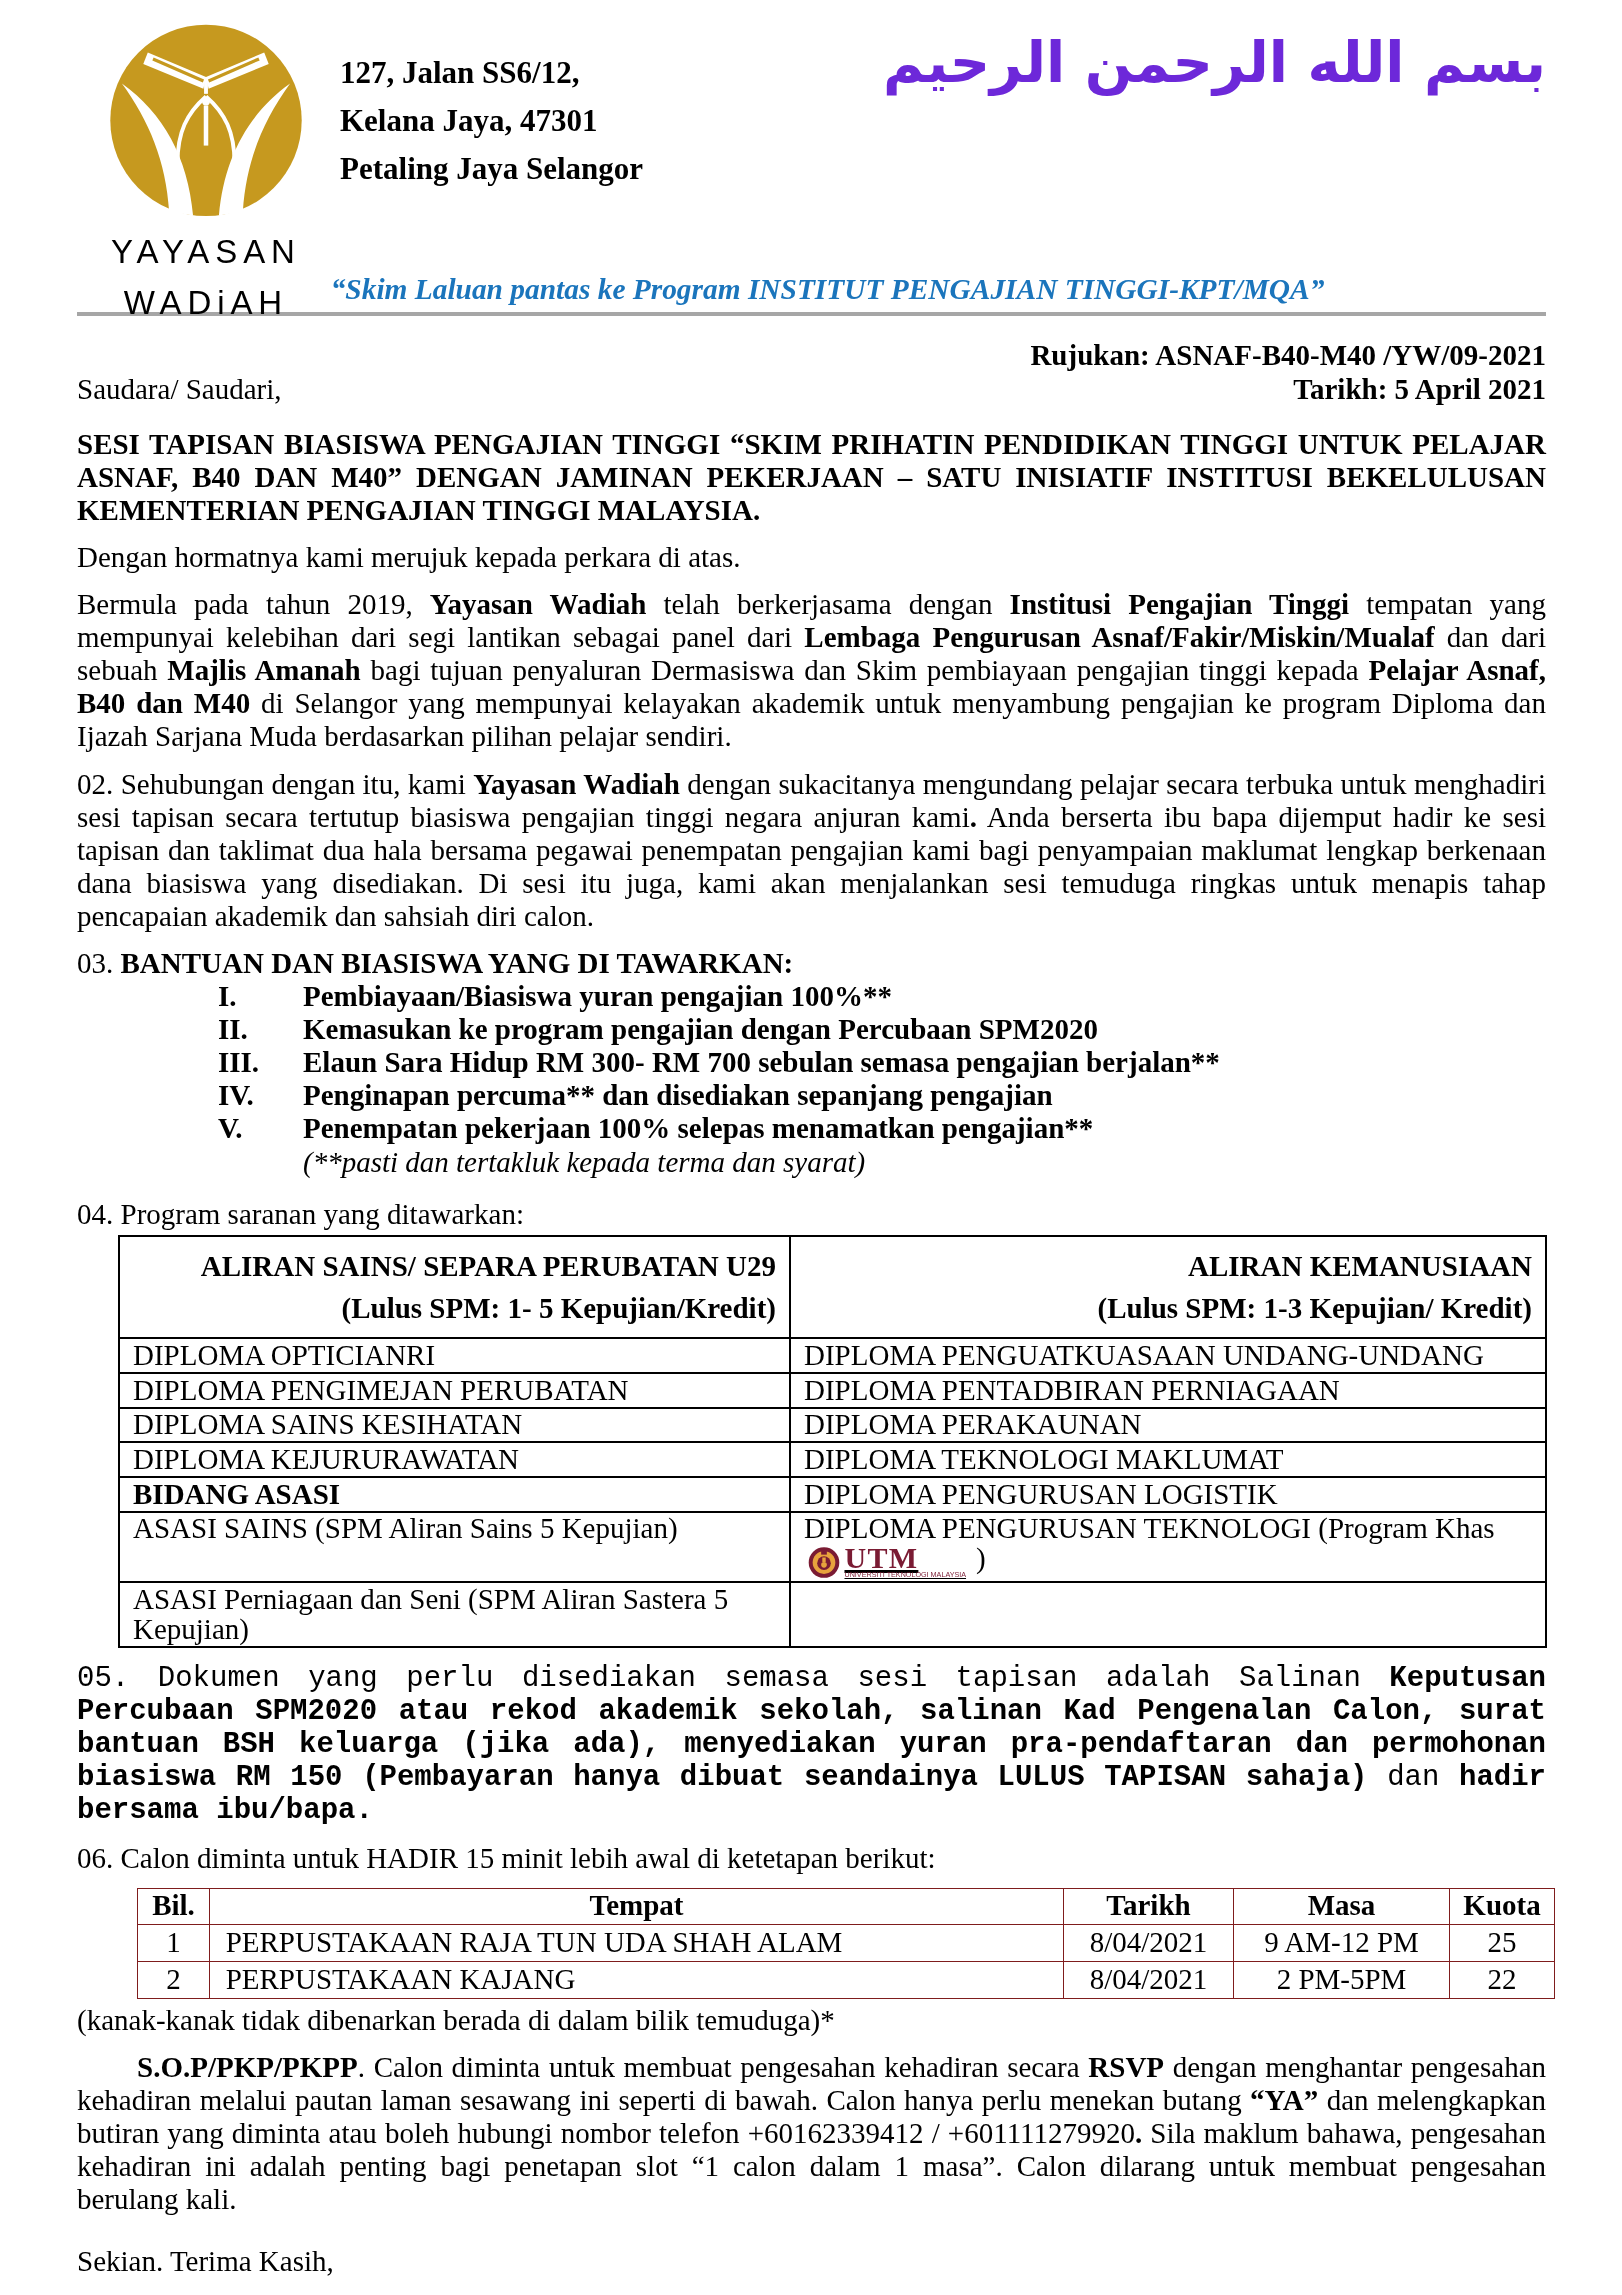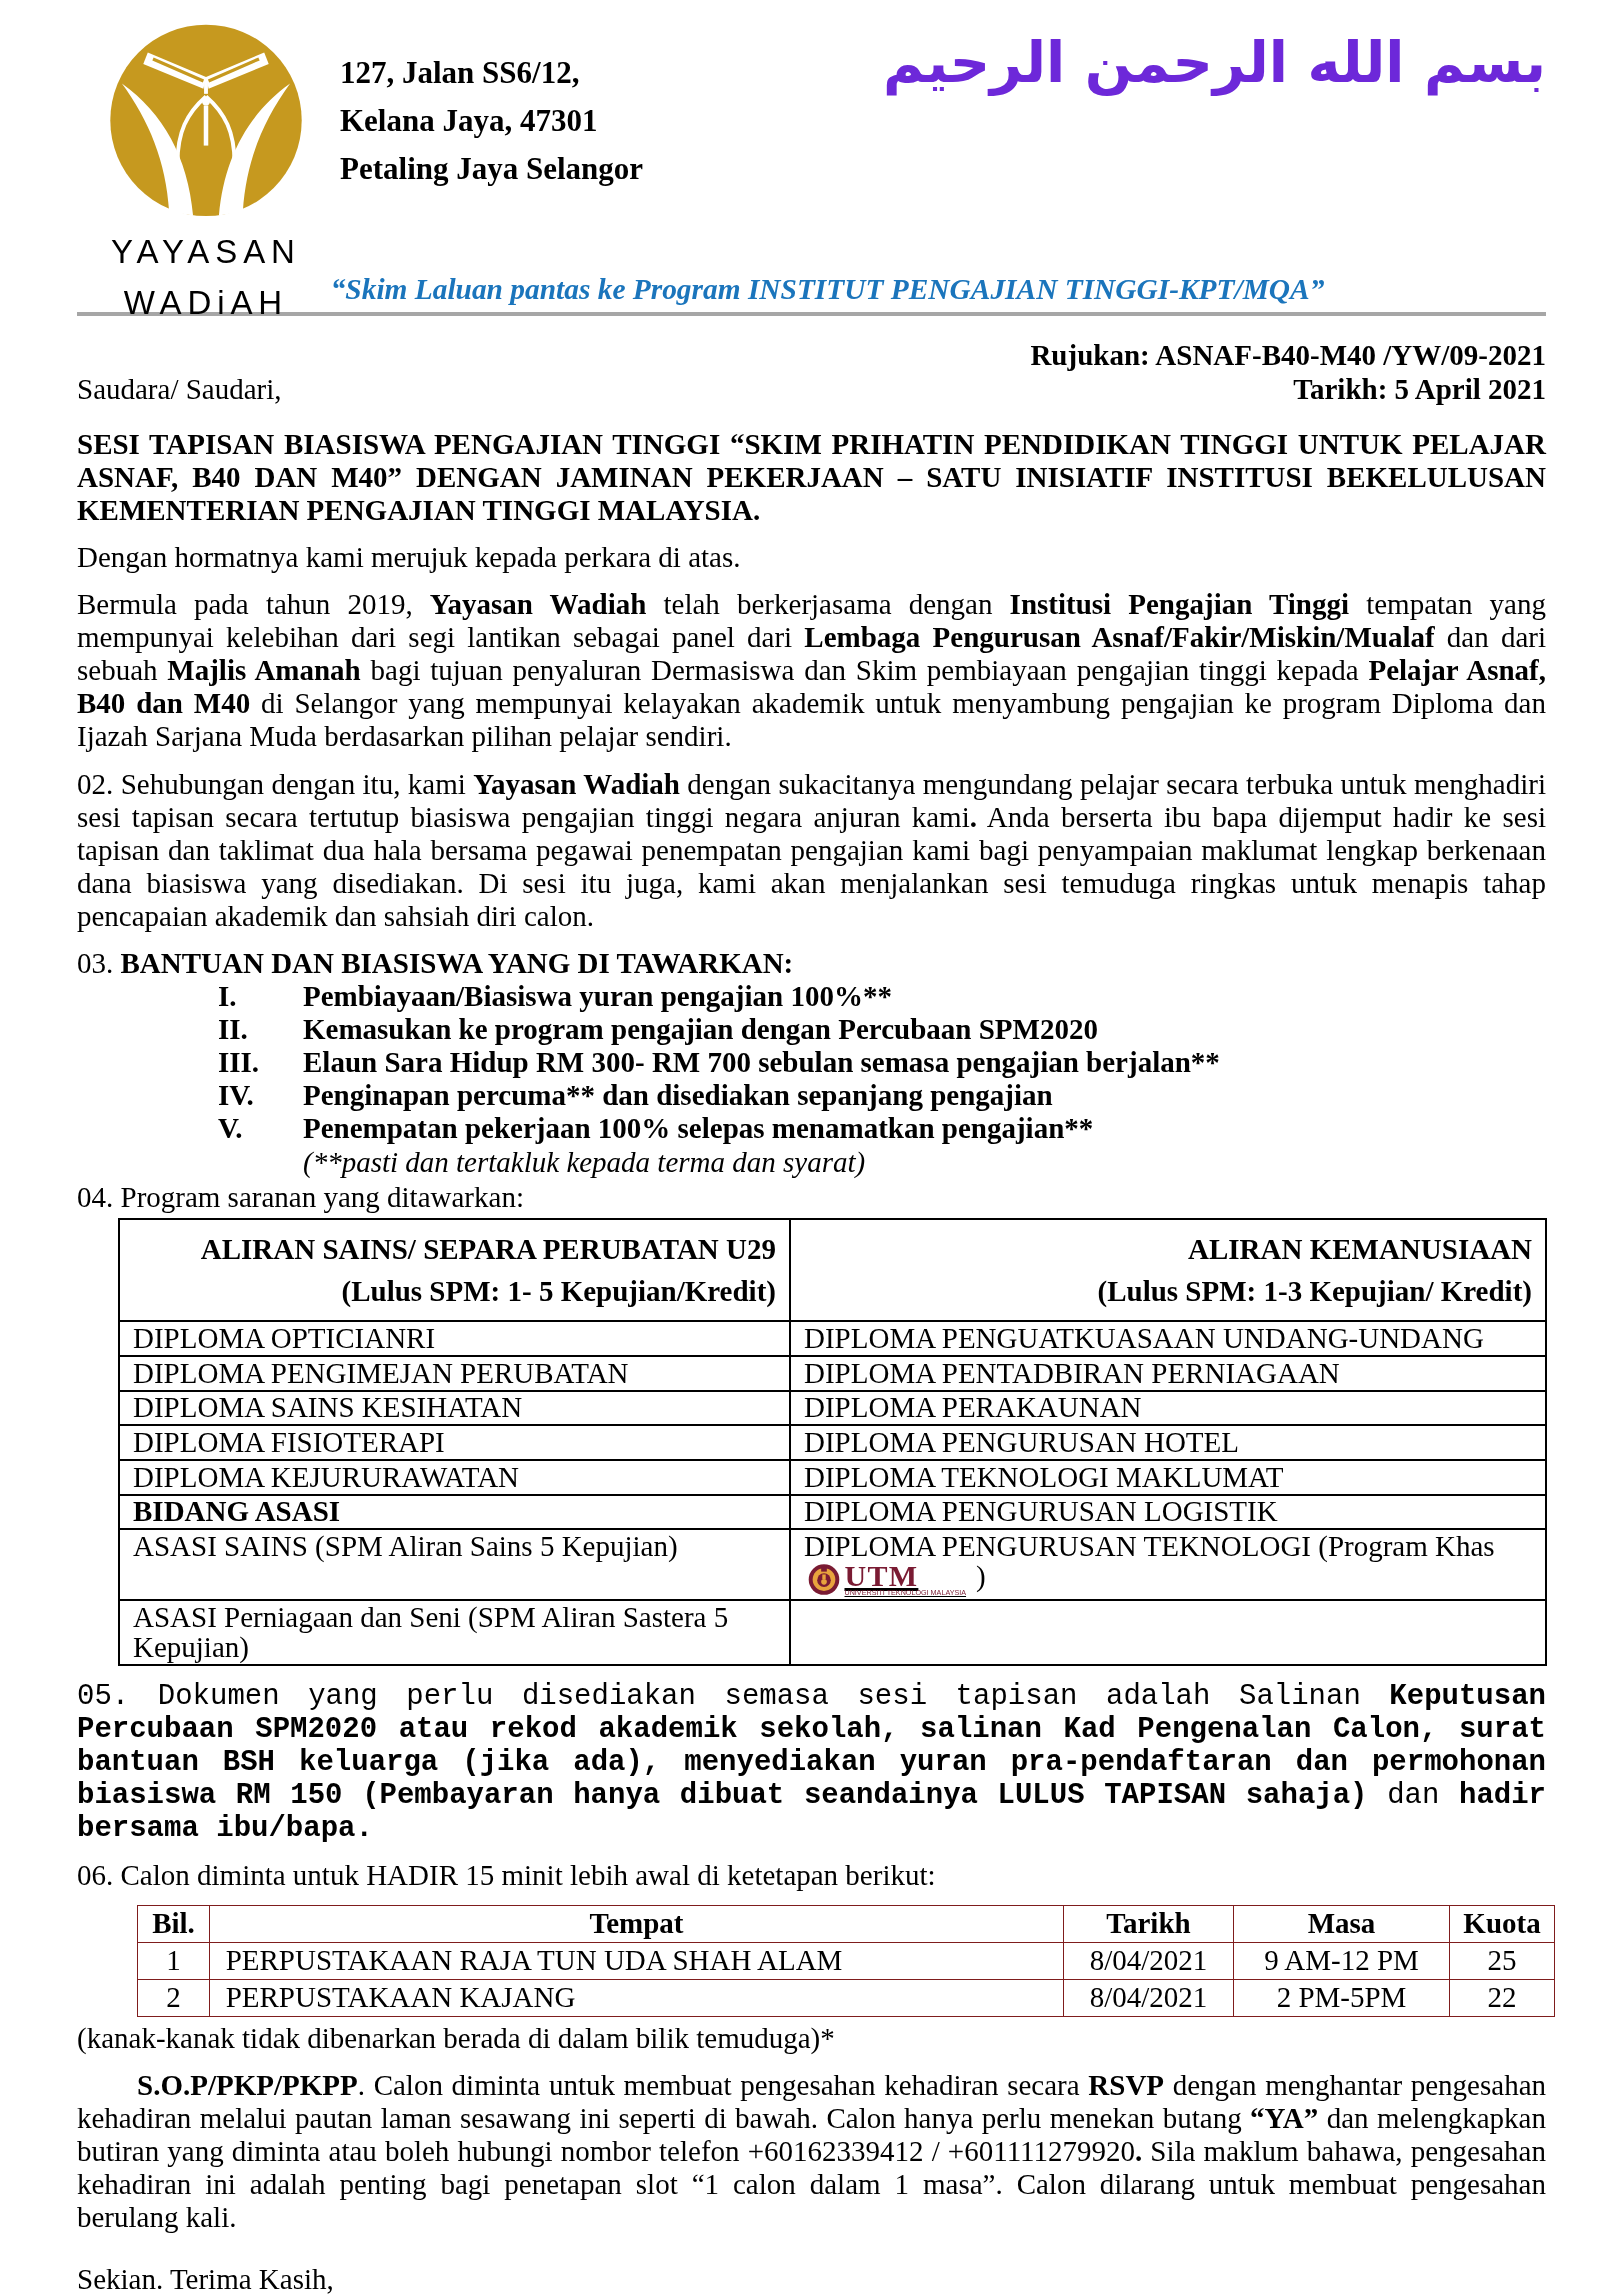--- a/index.html
+++ b/index.html
@@ -48,21 +48,21 @@
 
   
   .subject { margin-top:22px; font-weight:bold; text-align:justify; }
   p.body { margin:14.4px 0 0 0; text-align:justify; }
 
   .offers-heading { margin-top:14.4px; }
   .offer-item { display:flex; margin-left:141px; }
   .offer-num { width:85px; flex-shrink:0; font-weight:bold; }
   .offer-text { font-weight:bold; }
   .offers-note { margin-left:226px; margin-top:1.3px; font-style:italic; }
-  .p04 { margin-top:2px; }
+  .p04 { margin-top:19px; }
 
   table.programs { border-collapse:collapse; table-layout:fixed; margin:3.9px 0 0 41px; width:1427px; }
   table.programs td { border:2px solid #000; padding:0.7px 13px 2px 13px; vertical-align:top; overflow:hidden; }
   table.programs td { line-height:30px; }
   table.programs tr.hdr td { font-weight:bold; line-height:42px; padding:7.9px 13px;text-align:right; }
   .cell-bold { font-weight:bold; }
 
   .utm { display:inline-flex; align-items:center; vertical-align:middle; gap:3.9px; margin:0 2.6px; }
   .utm svg { width:34px; height:34px; }
   .utm-txt { display:inline-flex; flex-direction:column; line-height:1;text-decoration:underline; }
@@ -180,24 +180,20 @@
       <td>DIPLOMA OPTICIANRI</td>
       <td>DIPLOMA PENGUATKUASAAN UNDANG-UNDANG</td>
     </tr>
     <tr>
       <td>DIPLOMA PENGIMEJAN PERUBATAN</td>
       <td>DIPLOMA PENTADBIRAN PERNIAGAAN</td>
     </tr>
     <tr>
       <td>DIPLOMA SAINS KESIHATAN</td>
       <td>DIPLOMA PERAKAUNAN</td>
-    </tr>
-    <tr>
-      <td>DIPLOMA FISIOTERAPI</td>
-      <td>DIPLOMA PENGURUSAN HOTEL</td>
     </tr>
     <tr>
       <td>DIPLOMA KEJURURAWATAN</td>
       <td>DIPLOMA TEKNOLOGI MAKLUMAT</td>
     </tr>
     <tr>
       <td class="cell-bold">BIDANG ASASI</td>
       <td>DIPLOMA PENGURUSAN LOGISTIK</td>
     </tr>
     <tr>

